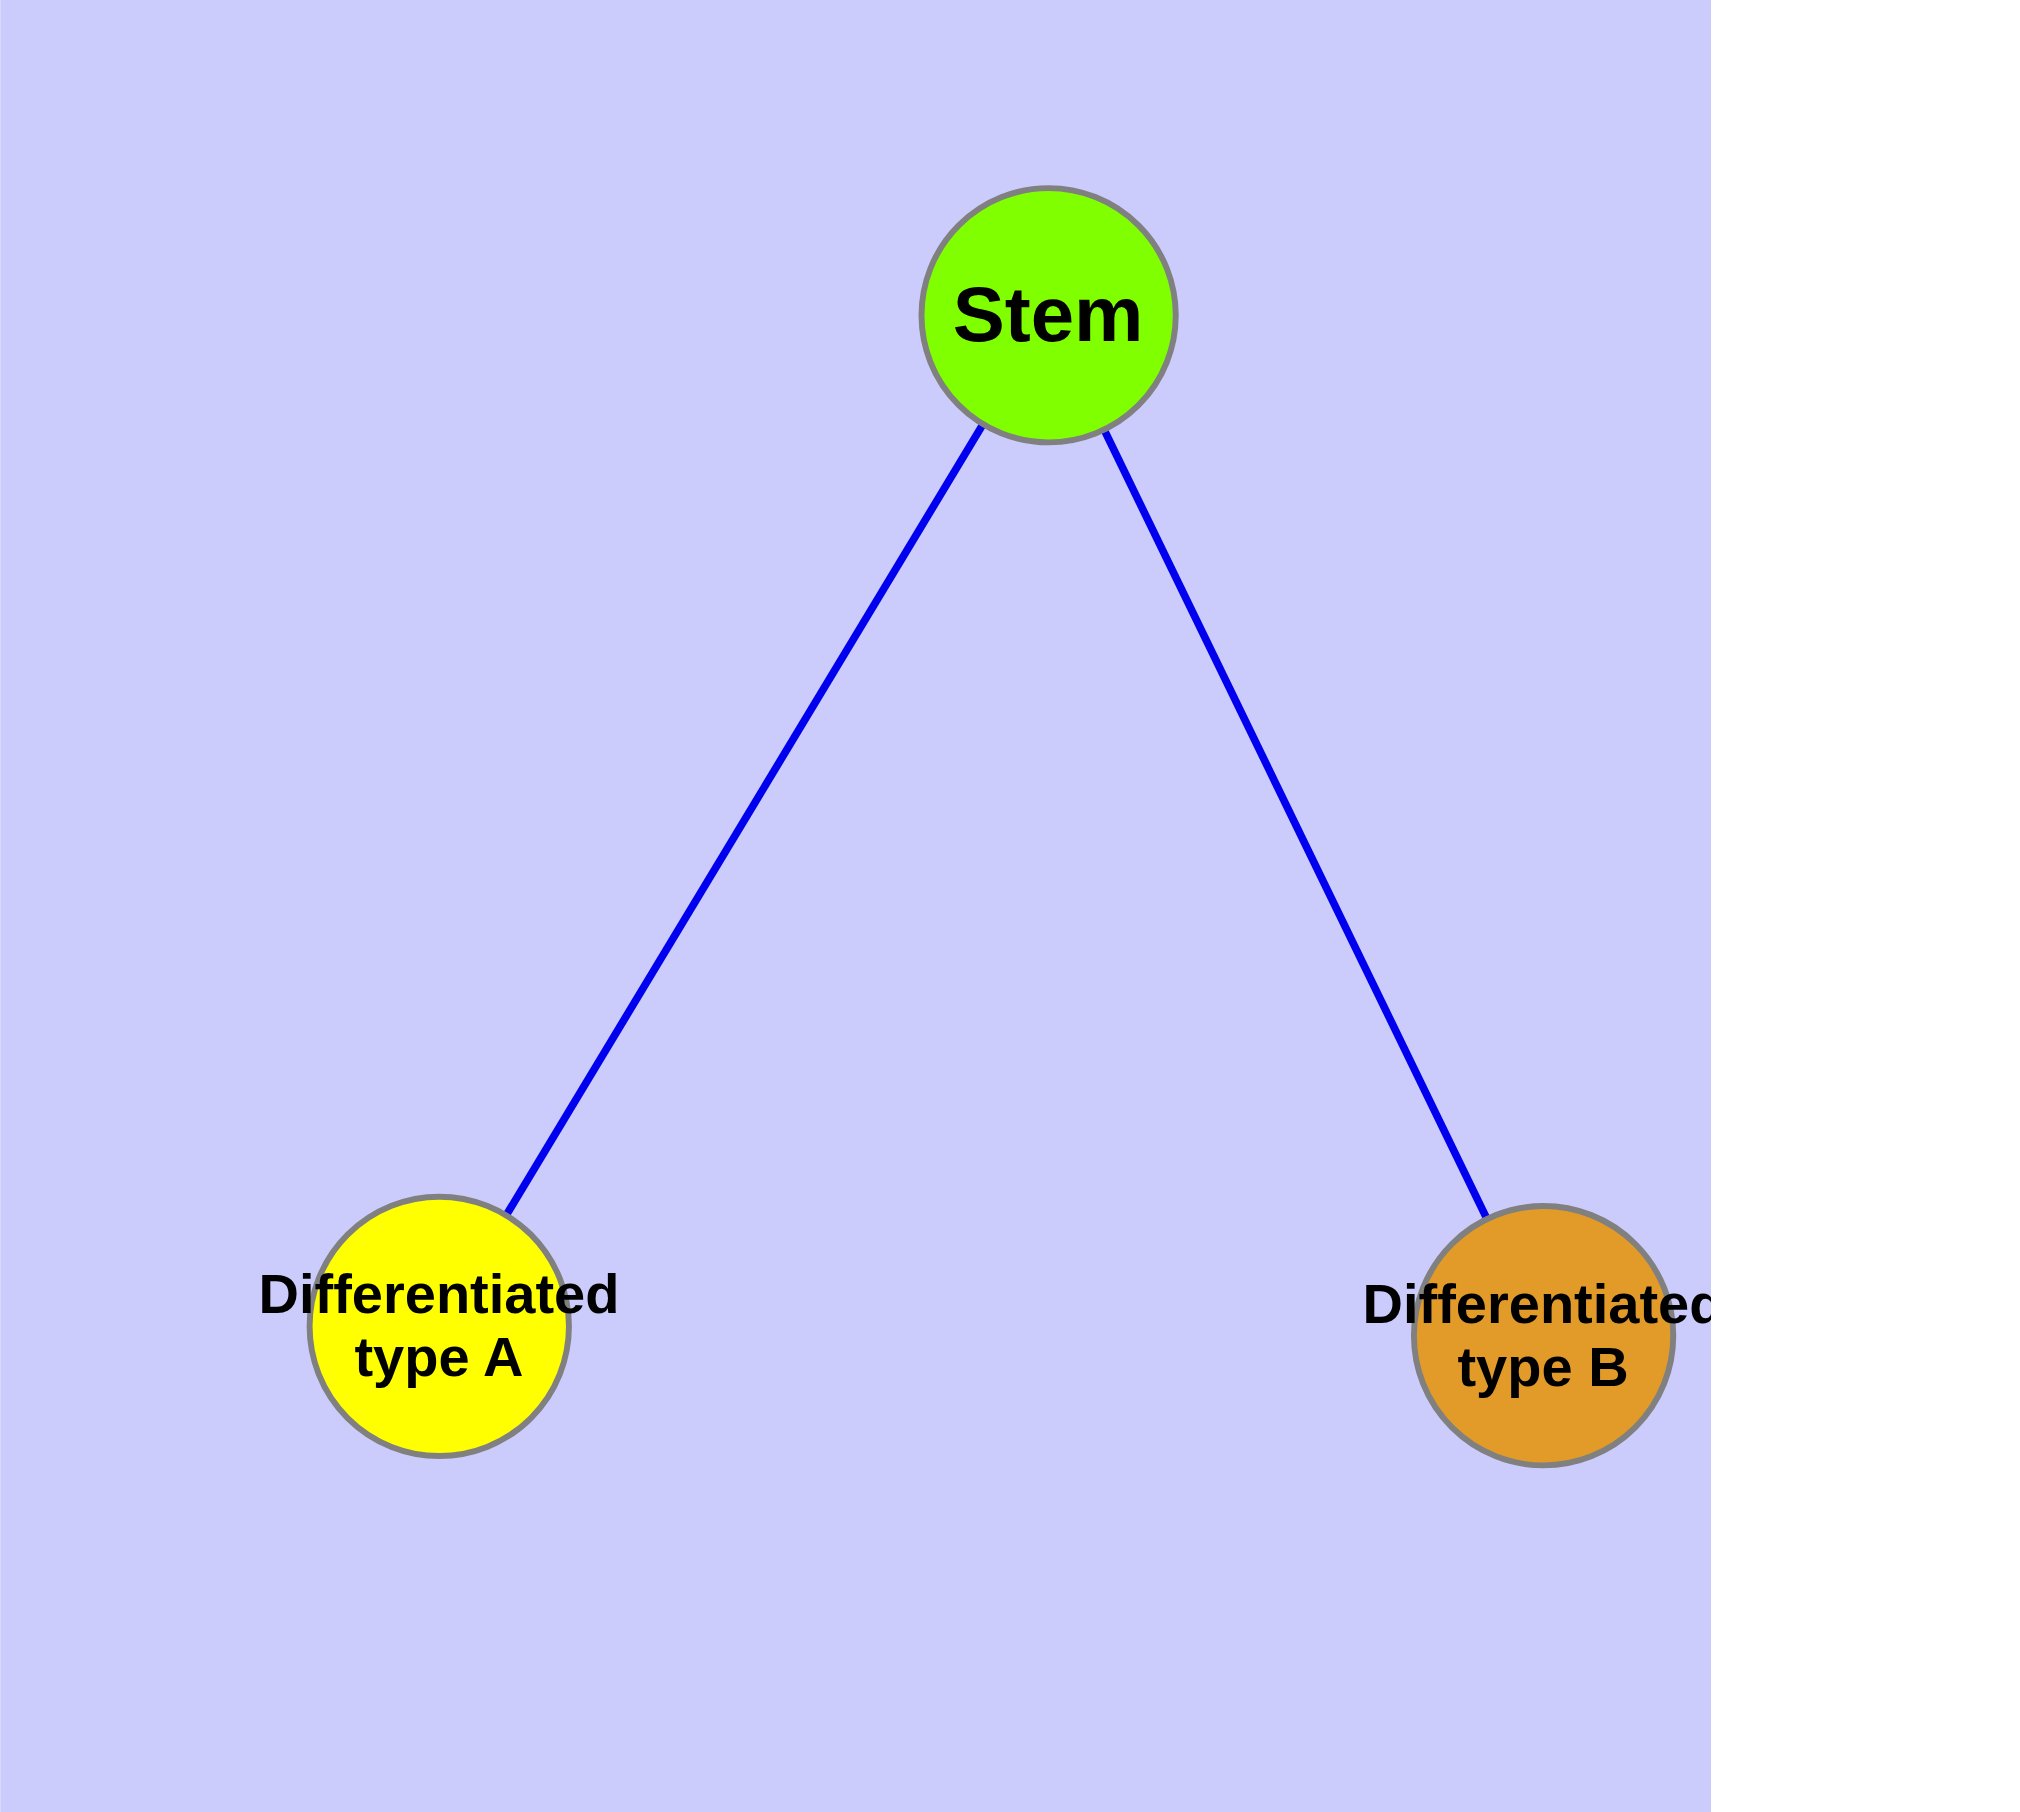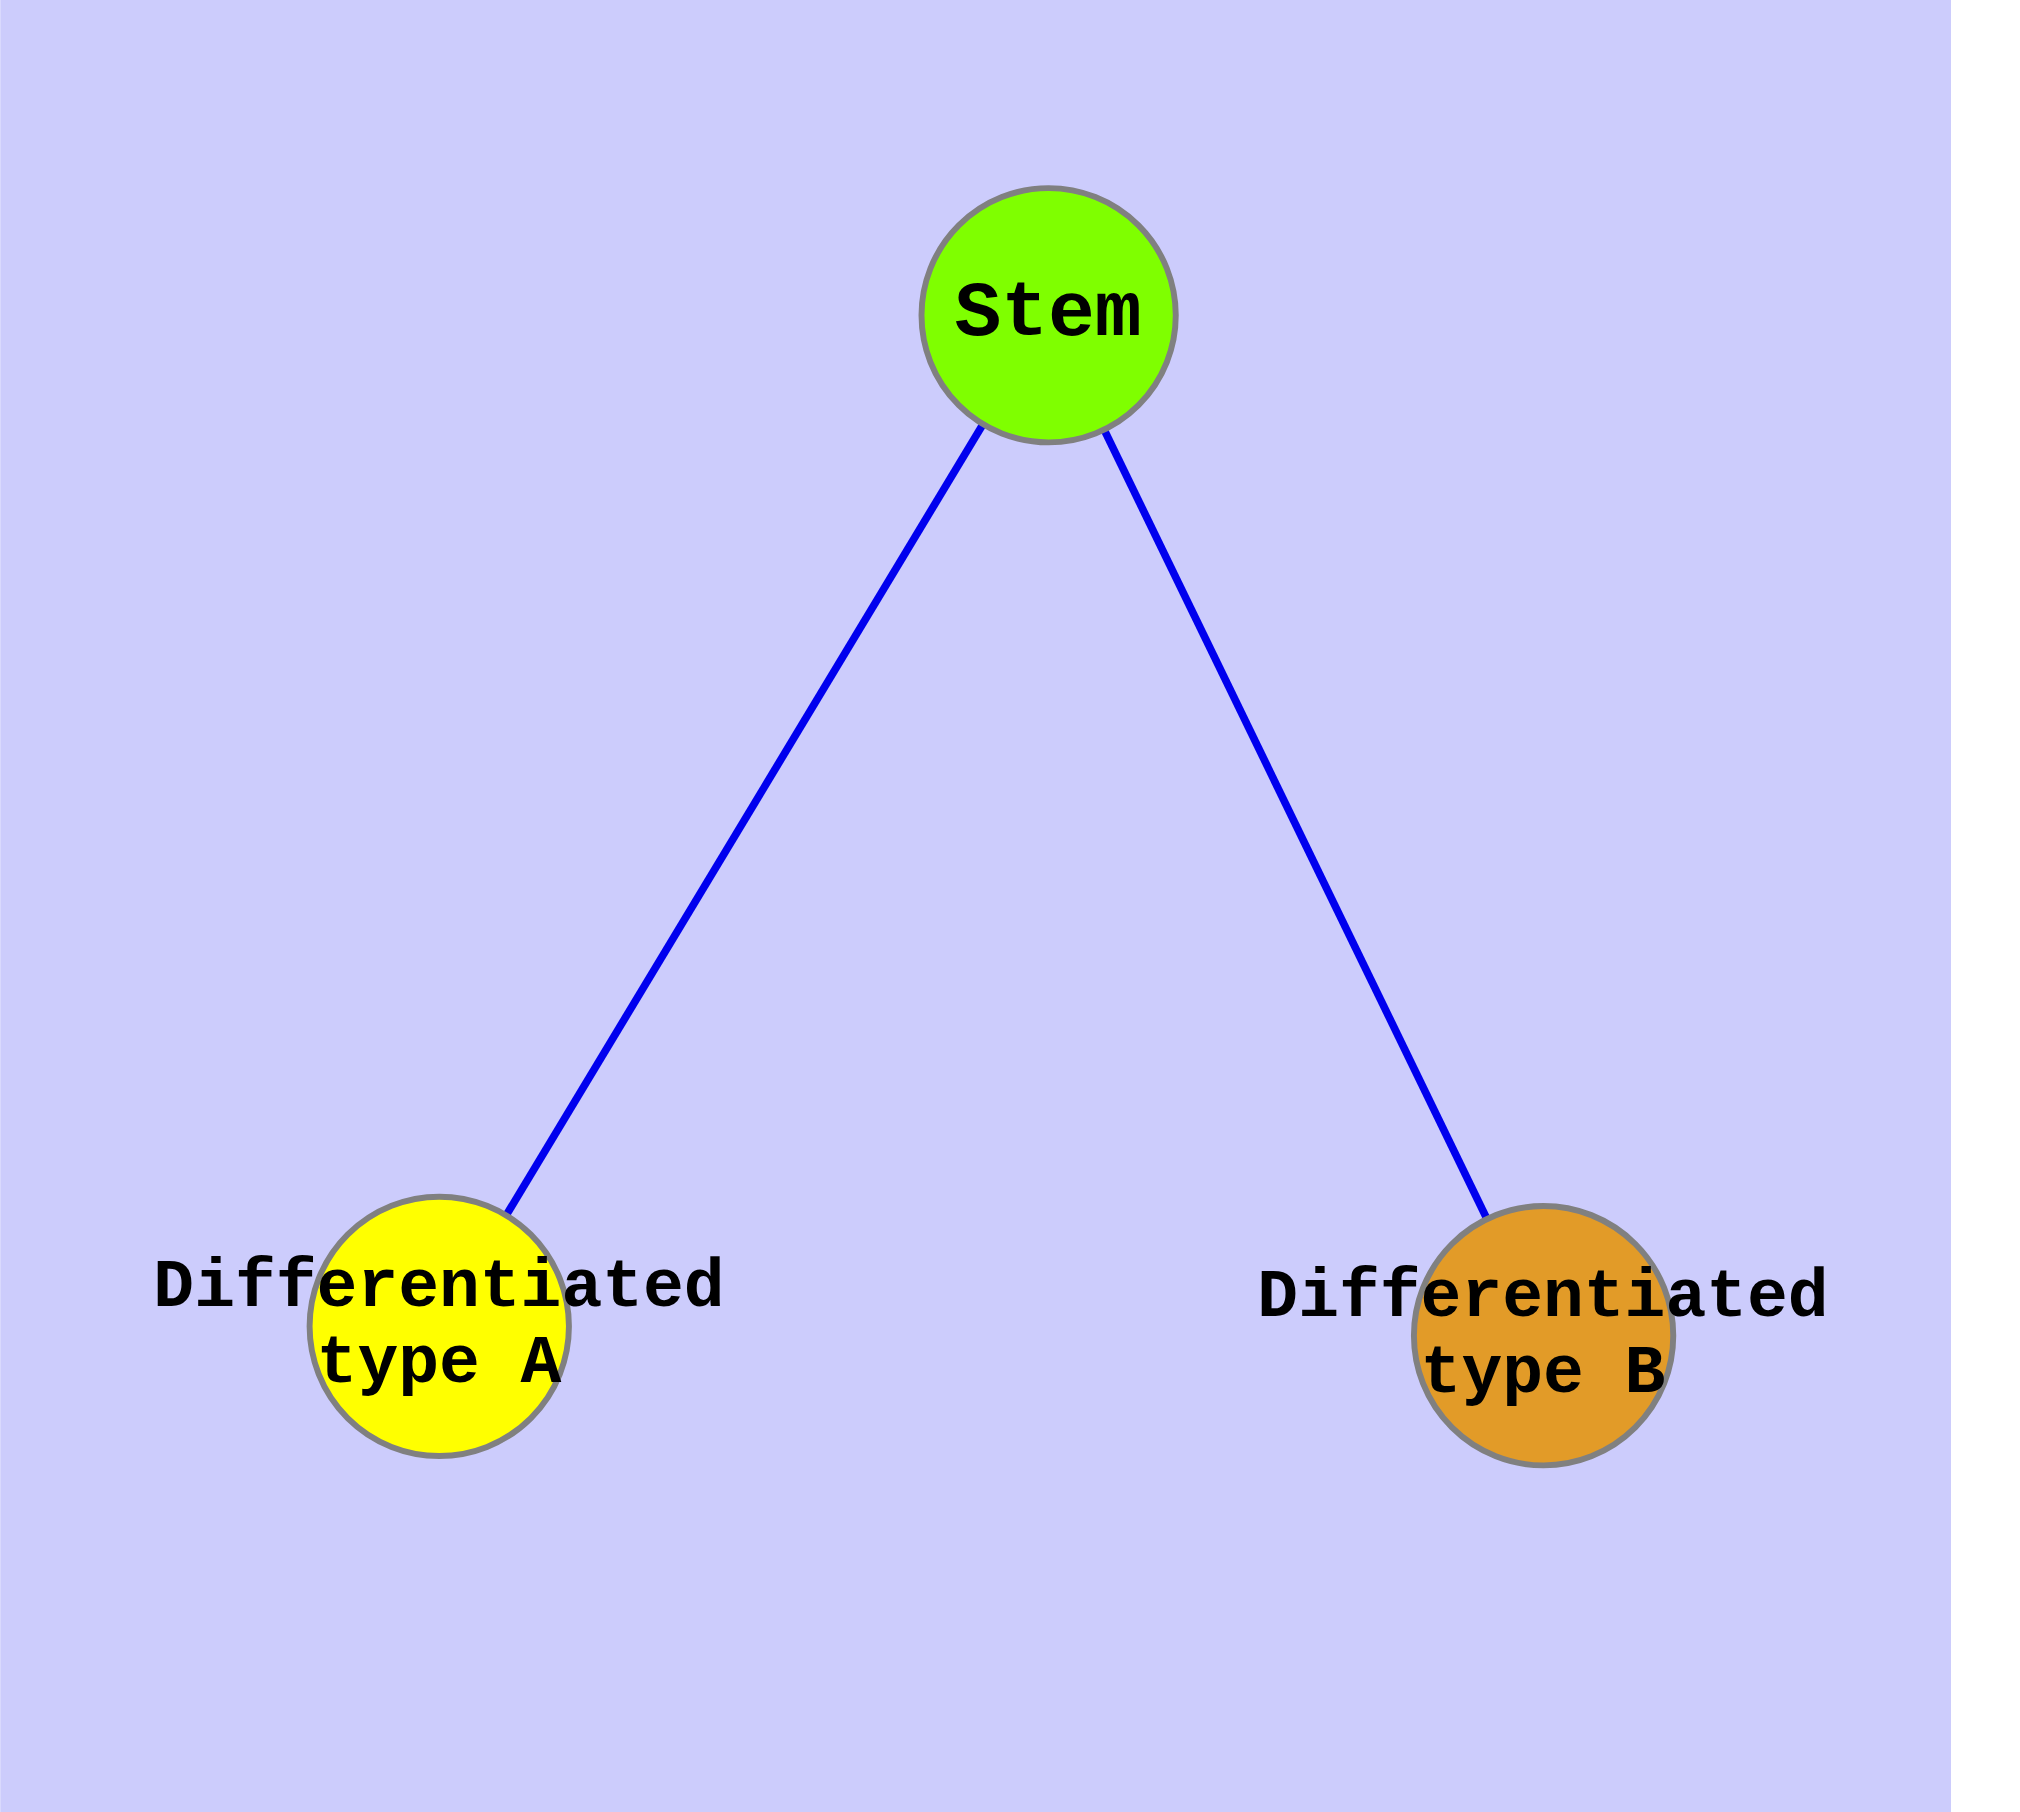--- a/index.html
+++ b/index.html
@@ -32,27 +32,27 @@
     text-align: center;
     line-height: 1.12;
     white-space: pre;
     pointer-events: none;
     transform: translate(-50%, -50%);
   }
   .node-label.root {
     font-size: 78px;
   }
   .node-label.leaf {
-    font-size: 68px;
+    font-size: 56px;
   }
 </style>
 </head>
 <body>
 
-<div id="graph-canvas" style="width: 1951px; height: 1812px; font-family: Liberation Mono, monospace;">
+<div id="graph-canvas" style="width: 1711px; height: 1812px;">
 
   <svg id="graph-svg" viewBox="0 0 2384 2138" style="width: 2021px; height: 1812px;">
     <rect id="bg-rect" x="0" y="0" width="2384" height="2138" fill="#ccccfc"></rect>
 
     <g id="edge-layer">
         <line x1="1237" y1="372" x2="518" y2="1565" stroke="#0000ee" stroke-width="9" stroke-linecap="butt"></line>
         <line x1="1237" y1="372" x2="1821" y2="1576" stroke="#0000ee" stroke-width="9" stroke-linecap="butt"></line>
       </g>
     <g id="node-layer">
         <circle cx="1237" cy="372" r="150" fill="#7fff00" stroke="#808080" stroke-width="7"></circle>

